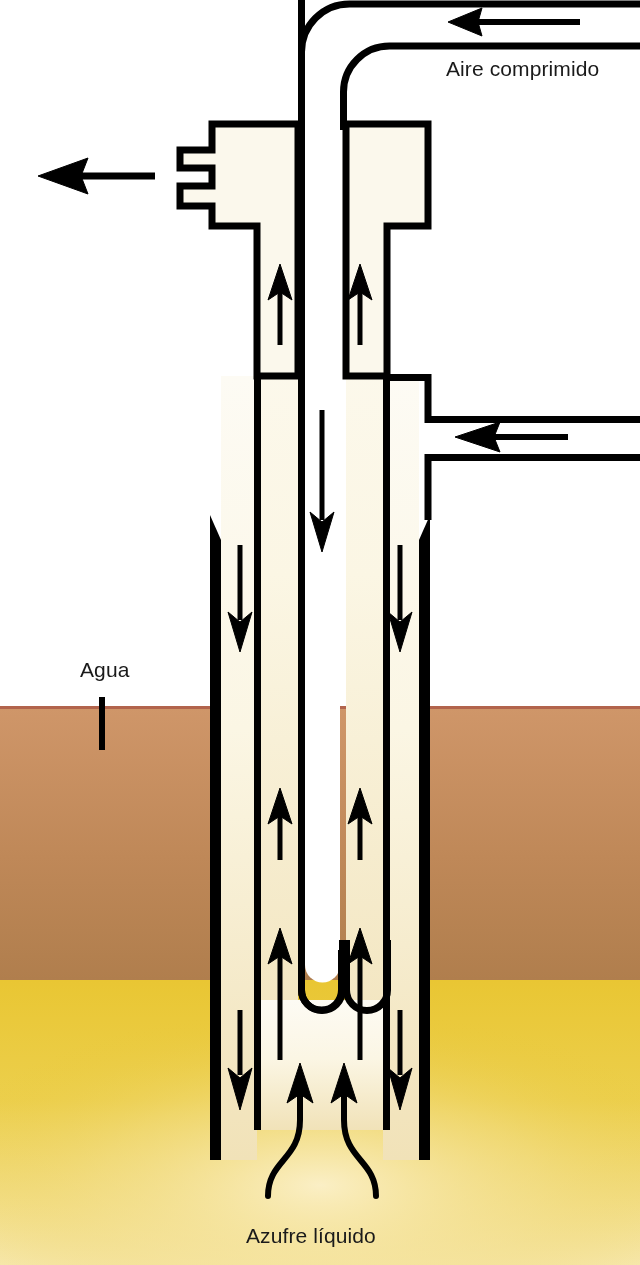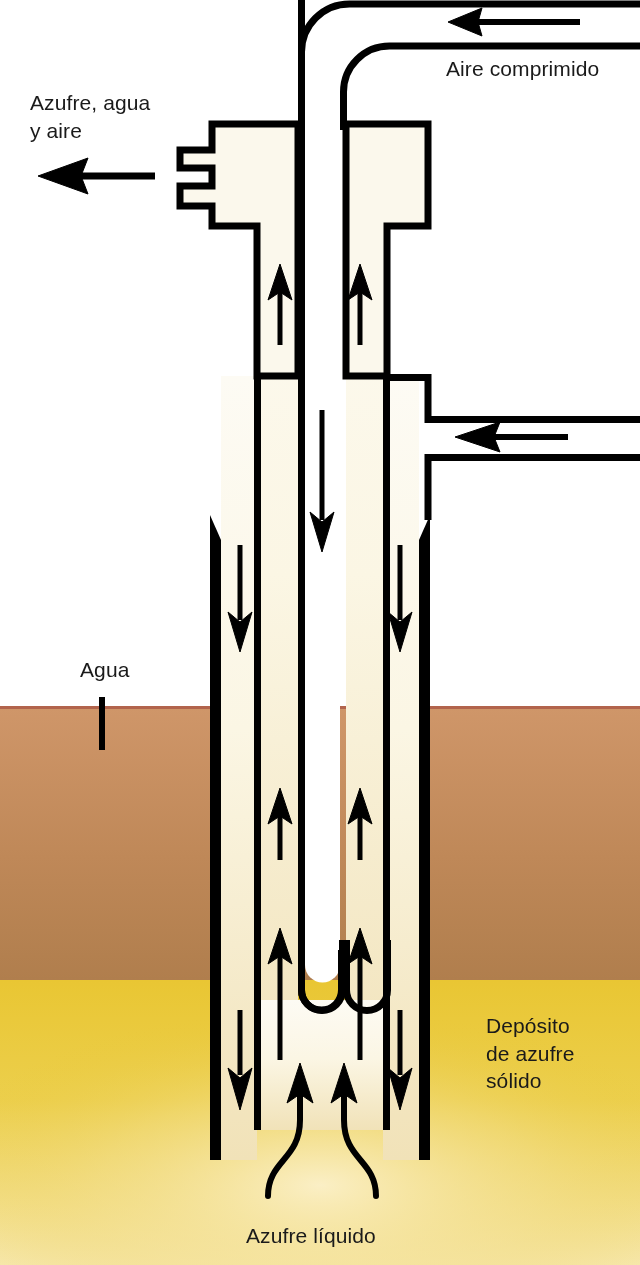--- a/index.html
+++ b/index.html
@@ -197,25 +197,20 @@
         <polygon points="344,1063 357,1103 344,1094 331,1103"></polygon>
       </g>
     </g>
 
     <line x1="102" y1="697" x2="102" y2="750" stroke="#000000" stroke-width="6"></line>
 
   </svg>
 
   <div class="lbl" id="lbl-aire-comprimido">Aire comprimido</div>
 
-  <div class="lbl" id="lbl-azufre-agua-aire">Azufre, agua
-y aire</div>
 
 
   <div class="lbl" id="lbl-suelo">Agua</div>
 
-  <div class="lbl" id="lbl-deposito">Depósito
-de azufre
-sólido</div>
 
   <div class="lbl" id="lbl-azufre-liquido">Azufre líquido</div>
 
 </div>
 
 </body></html>

